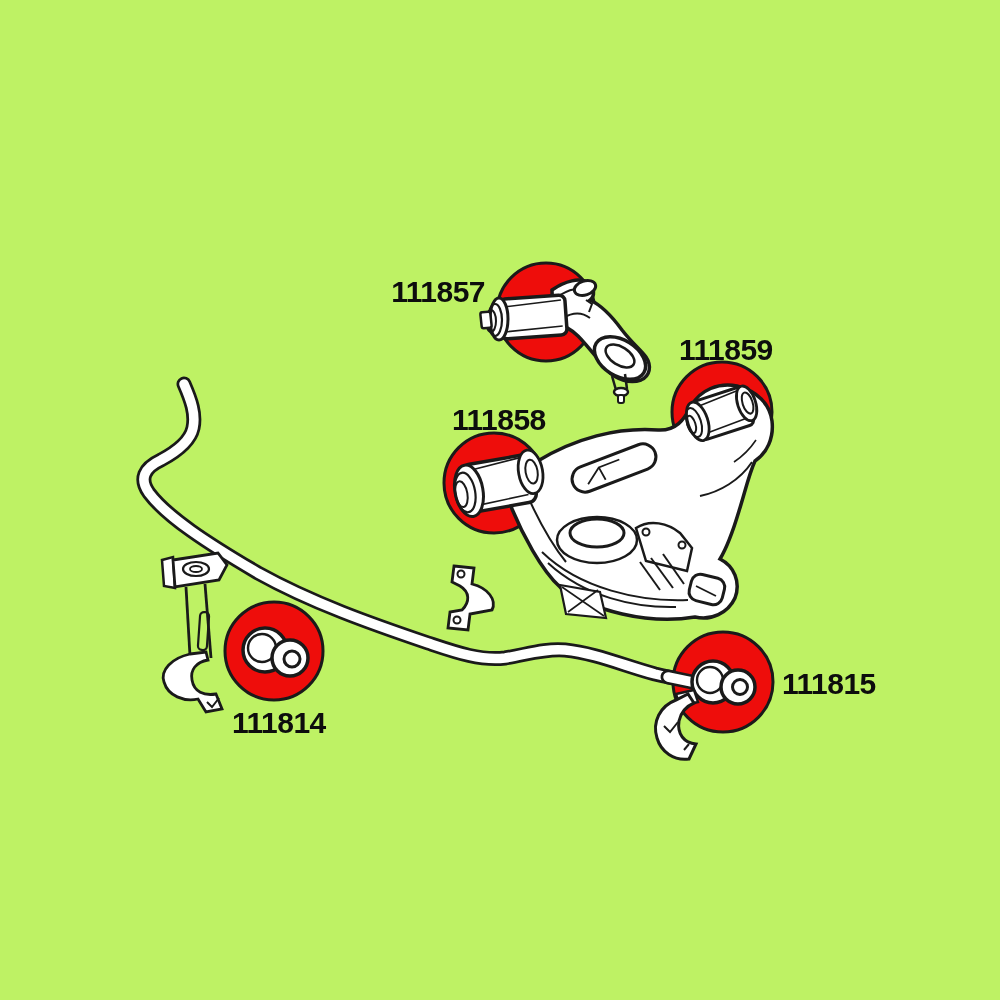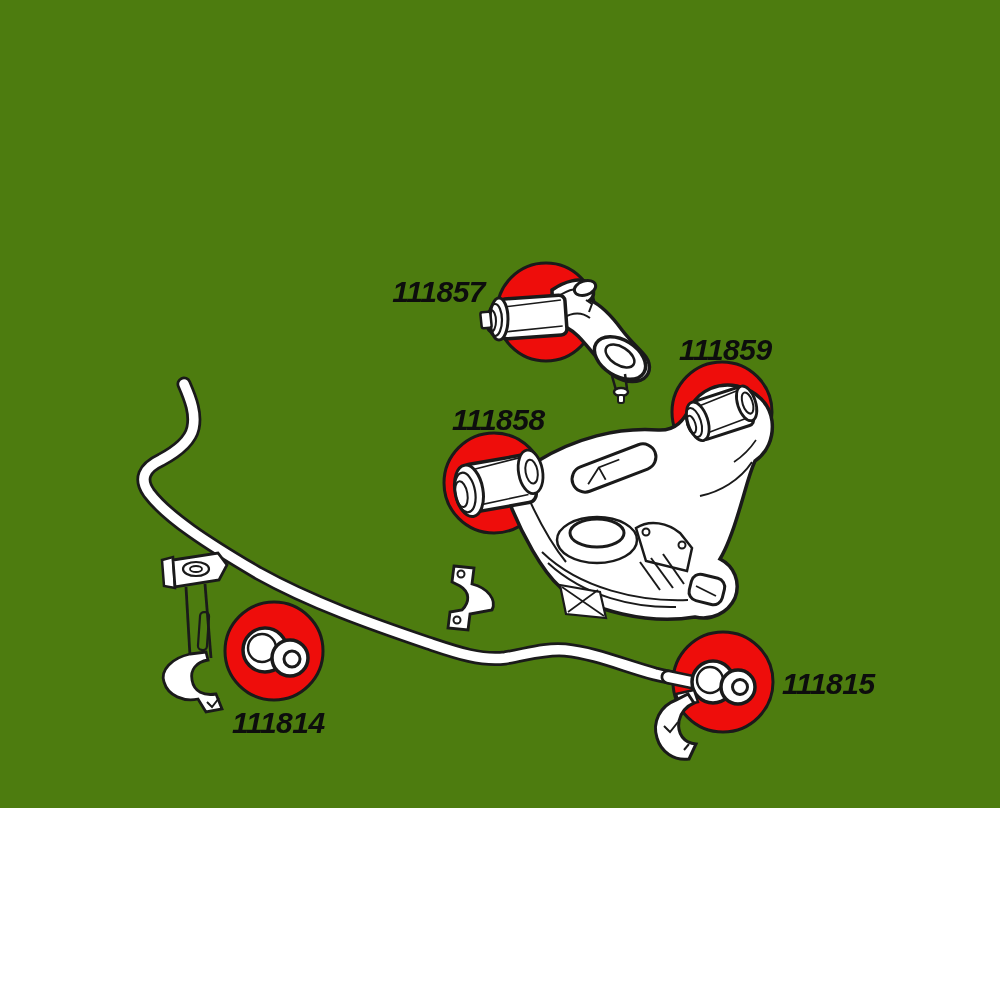--- a/index.html
+++ b/index.html
@@ -8,23 +8,22 @@
     padding: 0;
     background: #ffffff;
     width: 1000px;
     height: 1000px;
     overflow: hidden;
     font-family: "Liberation Sans", sans-serif;
   }
   .stage {
     position: relative;
     width: 1000px;
-    height: 808px;
-    background: #4d7c0f;
-    font-style: italic;
+    height: 1000px;
+    background: #bef264;
   }
   svg { display: block; }
   .part-label {
     font-family: "Liberation Sans", sans-serif;
     font-weight: bold;
     font-size: 30px;
     letter-spacing: -0.5px;
     fill: #0d0d0d;
   }
   .ink { stroke: #1a1a1a; fill: none; }

